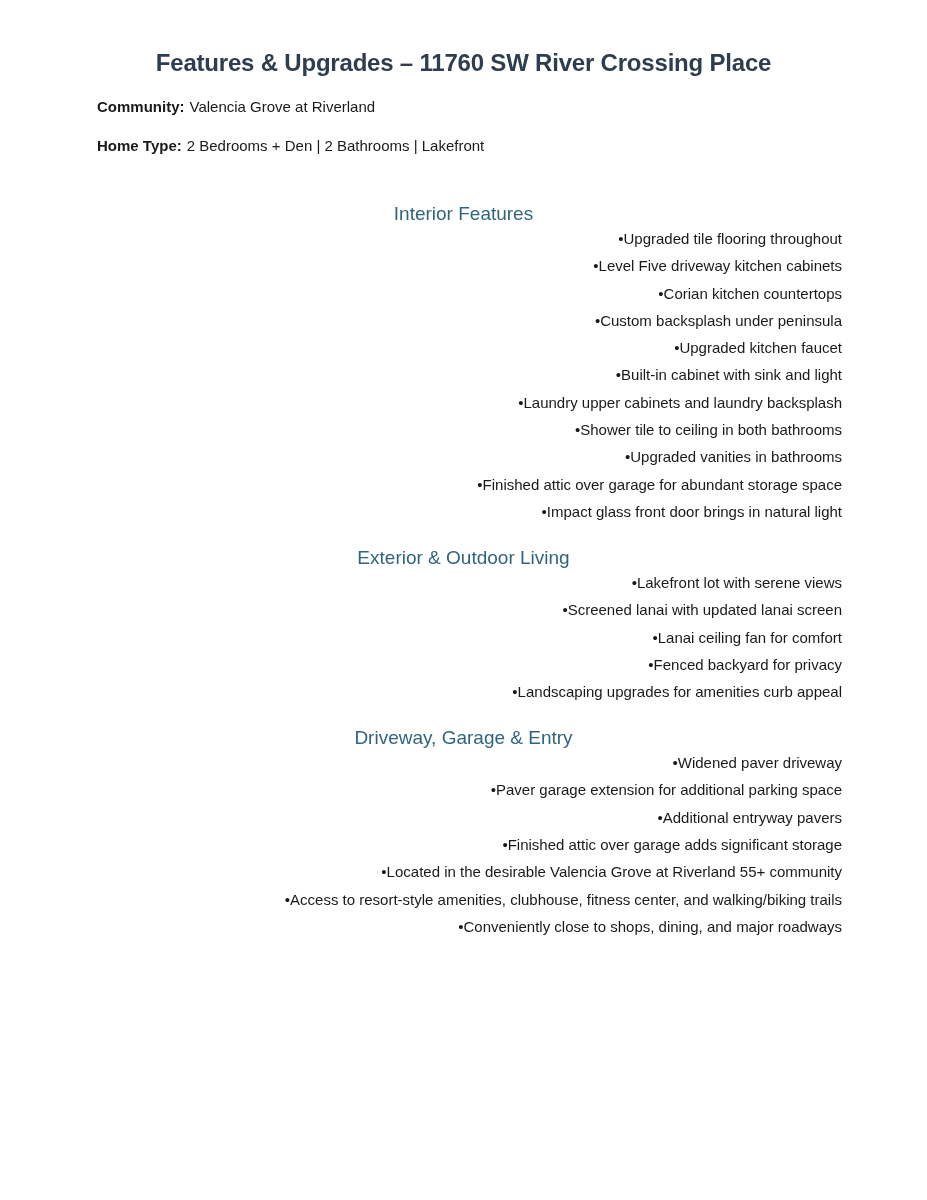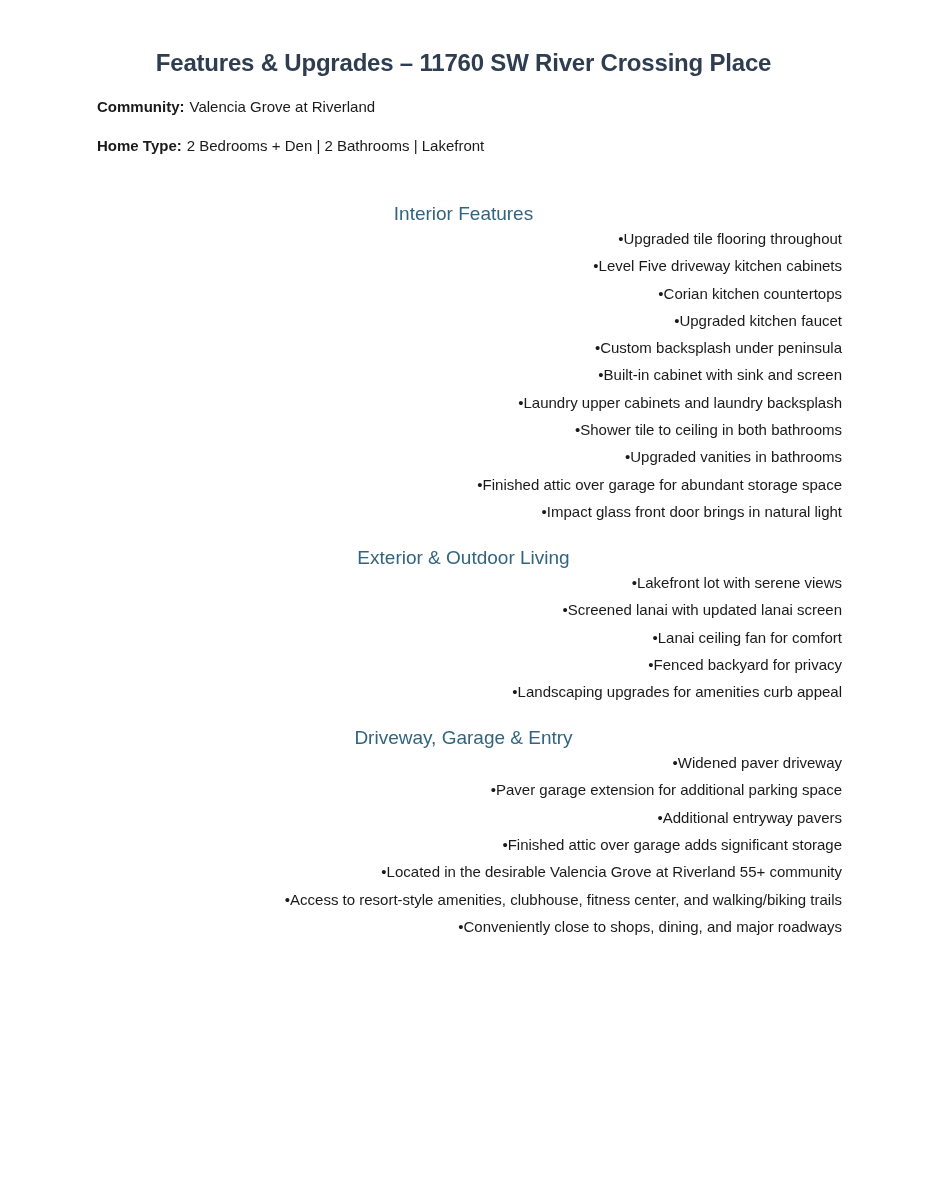--- a/index.html
+++ b/index.html
@@ -79,23 +79,23 @@
       <span class="label">Home Type:</span><span>2 Bedrooms + Den | 2 Bathrooms | Lakefront</span>
     </p>
   </div>
 
   <div id="sections">
       <div class="section">
         <h2 class="section-title">Interior Features</h2>
         <p class="feature-item"><span class="bullet">•</span><span>Upgraded tile flooring throughout</span></p>
         <p class="feature-item"><span class="bullet">•</span><span>Level Five driveway kitchen cabinets</span></p>
         <p class="feature-item"><span class="bullet">•</span><span>Corian kitchen countertops</span></p>
+        <p class="feature-item"><span class="bullet">•</span><span>Custom backsplash under peninsula</span></p>
         <p class="feature-item"><span class="bullet">•</span><span>Upgraded kitchen faucet</span></p>
-        <p class="feature-item"><span class="bullet">•</span><span>Custom backsplash under peninsula</span></p>
-        <p class="feature-item"><span class="bullet">•</span><span>Built-in cabinet with sink and screen</span></p>
+        <p class="feature-item"><span class="bullet">•</span><span>Built-in cabinet with sink and light</span></p>
         <p class="feature-item"><span class="bullet">•</span><span>Laundry upper cabinets and laundry backsplash</span></p>
         <p class="feature-item"><span class="bullet">•</span><span>Shower tile to ceiling in both bathrooms</span></p>
         <p class="feature-item"><span class="bullet">•</span><span>Upgraded vanities in bathrooms</span></p>
         <p class="feature-item"><span class="bullet">•</span><span>Finished attic over garage for abundant storage space</span></p>
         <p class="feature-item"><span class="bullet">•</span><span>Impact glass front door brings in natural light</span></p>
       </div>
       <div class="section">
         <h2 class="section-title">Exterior &amp; Outdoor Living</h2>
         <p class="feature-item"><span class="bullet">•</span><span>Lakefront lot with serene views</span></p>
         <p class="feature-item"><span class="bullet">•</span><span>Screened lanai with updated lanai screen</span></p>

